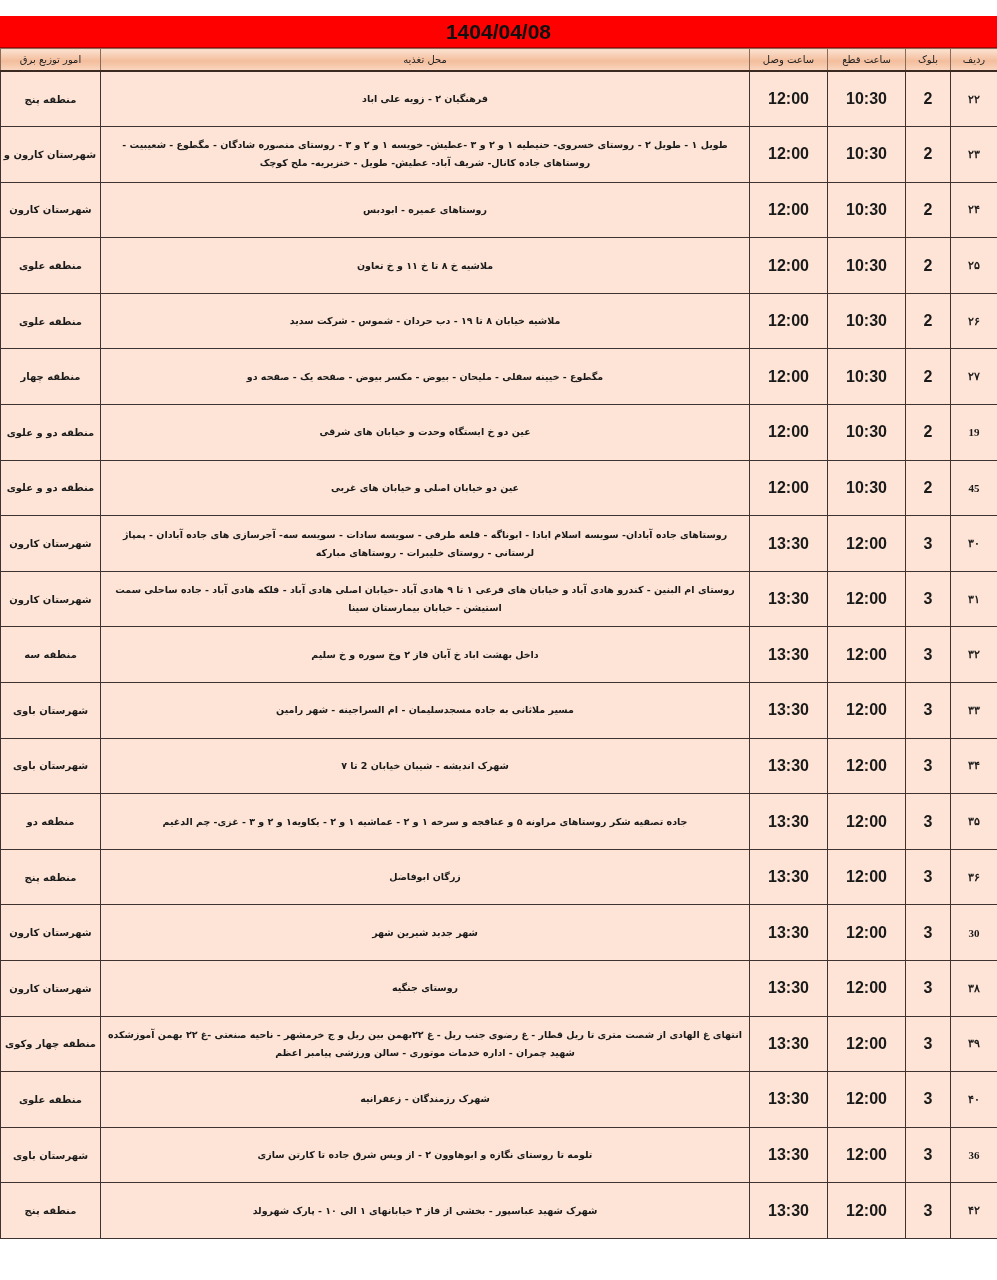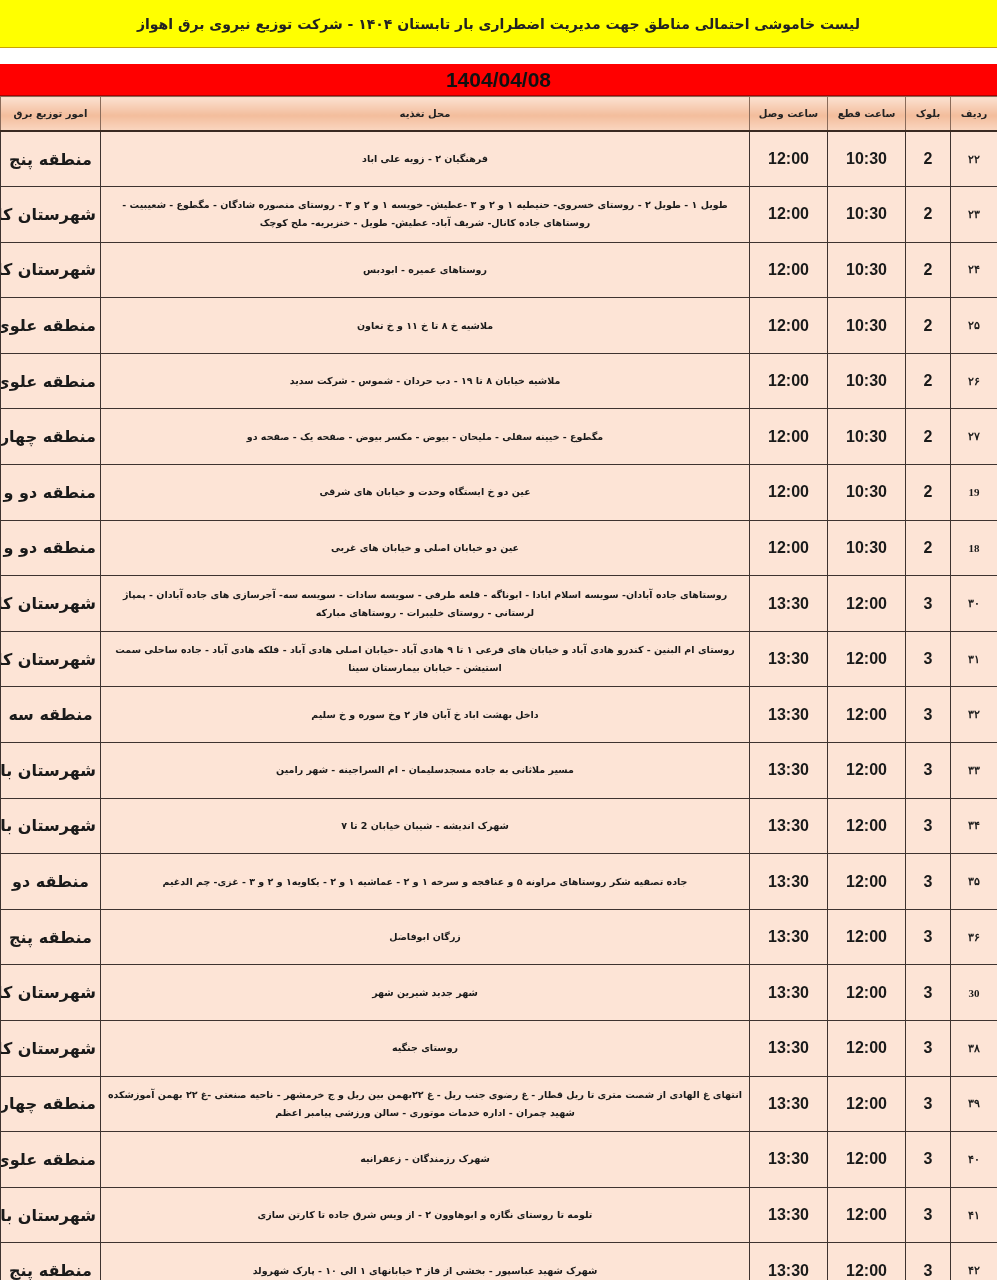--- a/index.html
+++ b/index.html
@@ -10,41 +10,38 @@
     border-bottom: 1px solid #c9a400; box-sizing: border-box;
   }
   .title-bar span { font-weight: bold; font-size: 14px; color: #222; direction: rtl; }
   .date-bar {
     height: 32px; background: #ff0000; display: flex; align-items: center; justify-content: center;
     box-sizing: border-box; border-bottom: 1px solid #a00; margin-top: 16px;
   }
   .date-bar span { font-family: "Liberation Sans", sans-serif; font-weight: bold; font-size: 21px; color: #111; }
   table { border-collapse: collapse; width: 997px; table-layout: fixed; direction: rtl; }
   th {
-    height: 21px; font-size: 10px; font-weight: bold; color: #222;
+    height: 21px; font-size: 10px; font-weight: normal; color: #222;
     background: linear-gradient(to bottom, #fbe1d0 0%, #f3bd9c 55%, #fad6c0 100%);
-    border: 1px solid #8a6b5a; border-bottom: 2px solid #3a2a22; padding: 6px;
+    border: 1px solid #8a6b5a; border-bottom: 2px solid #3a2a22; padding: 0;
   }
   td {
     background: #fde4d6; border: 1px solid #3e3330; text-align: center; vertical-align: middle;
     padding: 0 4px; color: #1a1a1a;
   }
   tr.row { height: 55.6px; }
   td.c-idx { font-size: 11px; font-weight: bold; font-family: Liberation Serif, serif; }
   td.c-block, td.c-time { font-family: "Liberation Sans", sans-serif; font-weight: bold; font-size: 16px; }
   td.c-loc { font-size: 9.5px; font-weight: bold; line-height: 18px; margin-top: 48px; }
-  td.c-area { font-size: 16px; font-weight: bold; white-space: nowrap; overflow: hidden; margin-top: 20px; }
+  td.c-area { font-size: 10px; font-weight: bold; white-space: nowrap; overflow: hidden; margin-top: 20px; }
 </style>
 </head>
 <body>
 
 <div class="sheet">
-  <div class="title-bar">
-    <span>لیست خاموشی احتمالی مناطق جهت مدیریت اضطراری بار تابستان ۱۴۰۴ - شرکت توزیع نیروی برق اهواز</span>
-  </div>
   <div class="date-bar">
     <span>1404/04/08</span>
   </div>
 
   <table>
     <colgroup>
       <col style="width:47px">
       <col style="width:45px">
       <col style="width:78px">
       <col style="width:78px">
@@ -112,21 +109,21 @@
       </tr>
       <tr class="row">
         <td class="c-idx">19</td>
         <td class="c-block">2</td>
         <td class="c-time">10:30</td>
         <td class="c-time">12:00</td>
         <td class="c-loc">عین دو خ ایستگاه وحدت و خیابان های شرقی</td>
         <td class="c-area">منطقه دو و علوی</td>
       </tr>
       <tr class="row">
-        <td class="c-idx">18</td>
+        <td class="c-idx">45</td>
         <td class="c-block">2</td>
         <td class="c-time">10:30</td>
         <td class="c-time">12:00</td>
         <td class="c-loc">عین دو خیابان اصلی و خیابان های غربی</td>
         <td class="c-area">منطقه دو و علوی</td>
       </tr>
       <tr class="row">
         <td class="c-idx">۳۰</td>
         <td class="c-block">3</td>
         <td class="c-time">12:00</td>
@@ -208,21 +205,21 @@
       </tr>
       <tr class="row">
         <td class="c-idx">۴۰</td>
         <td class="c-block">3</td>
         <td class="c-time">12:00</td>
         <td class="c-time">13:30</td>
         <td class="c-loc">شهرک رزمندگان - زعفرانیه</td>
         <td class="c-area">منطقه علوی</td>
       </tr>
       <tr class="row">
-        <td class="c-idx">۴۱</td>
+        <td class="c-idx">36</td>
         <td class="c-block">3</td>
         <td class="c-time">12:00</td>
         <td class="c-time">13:30</td>
         <td class="c-loc">تلومه تا روستای نگازه و ابوهاوون ۲ - از ویس شرق جاده تا کارتن سازی</td>
         <td class="c-area">شهرستان باوی</td>
       </tr>
       <tr class="row">
         <td class="c-idx">۴۲</td>
         <td class="c-block">3</td>
         <td class="c-time">12:00</td>

